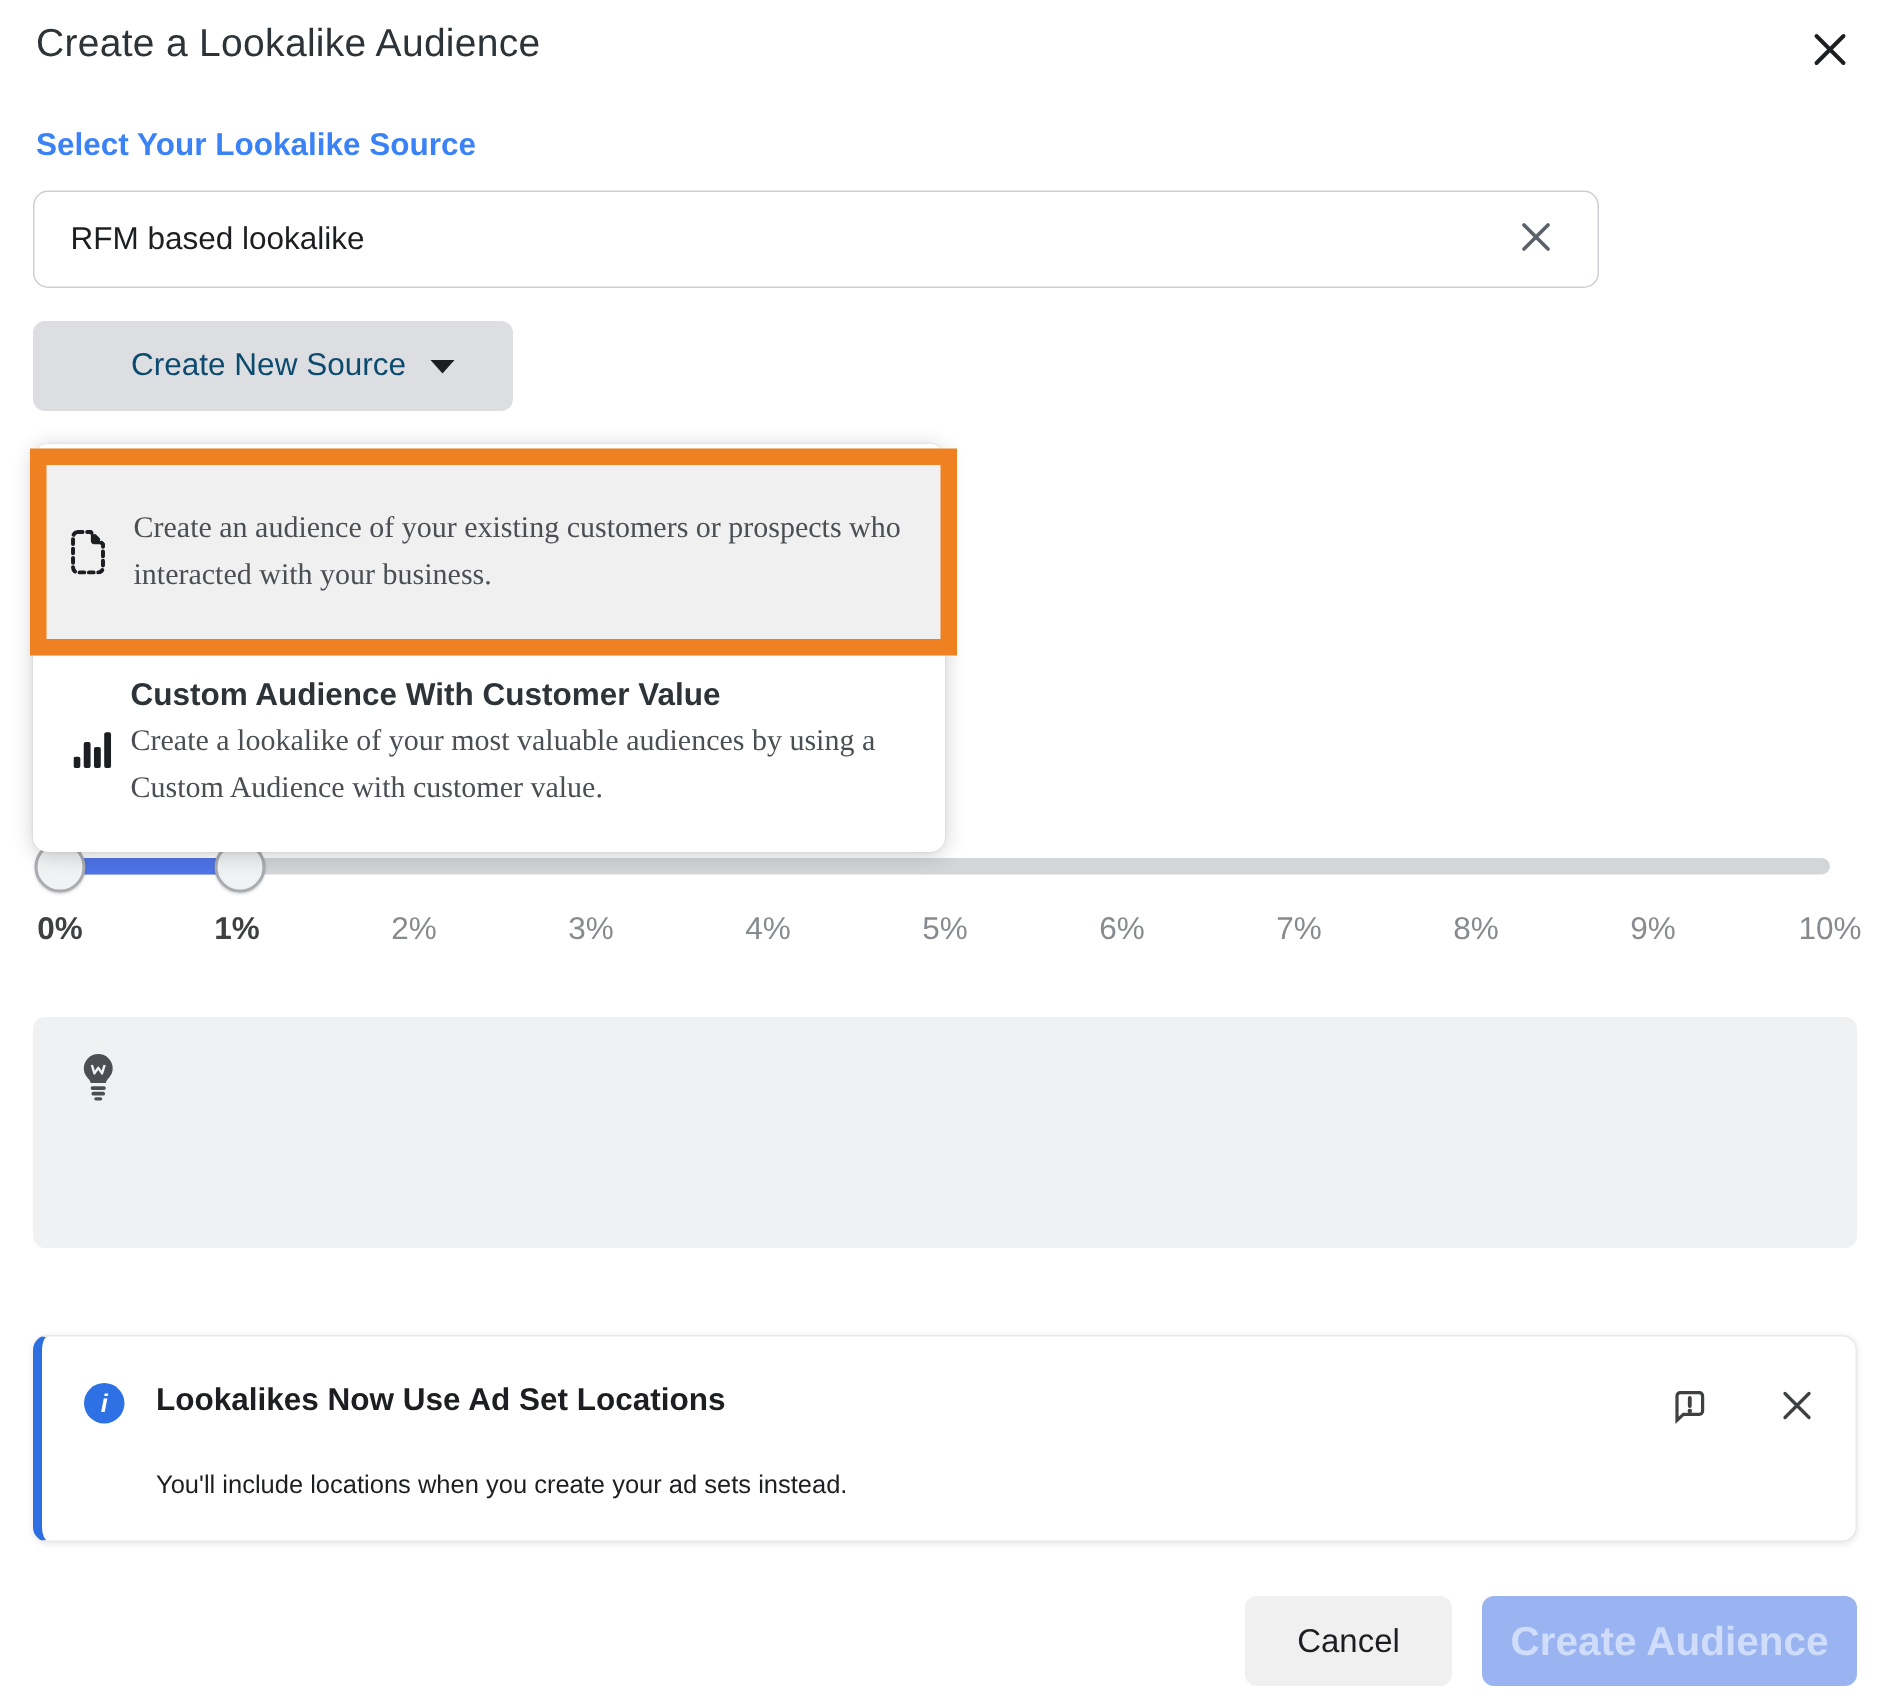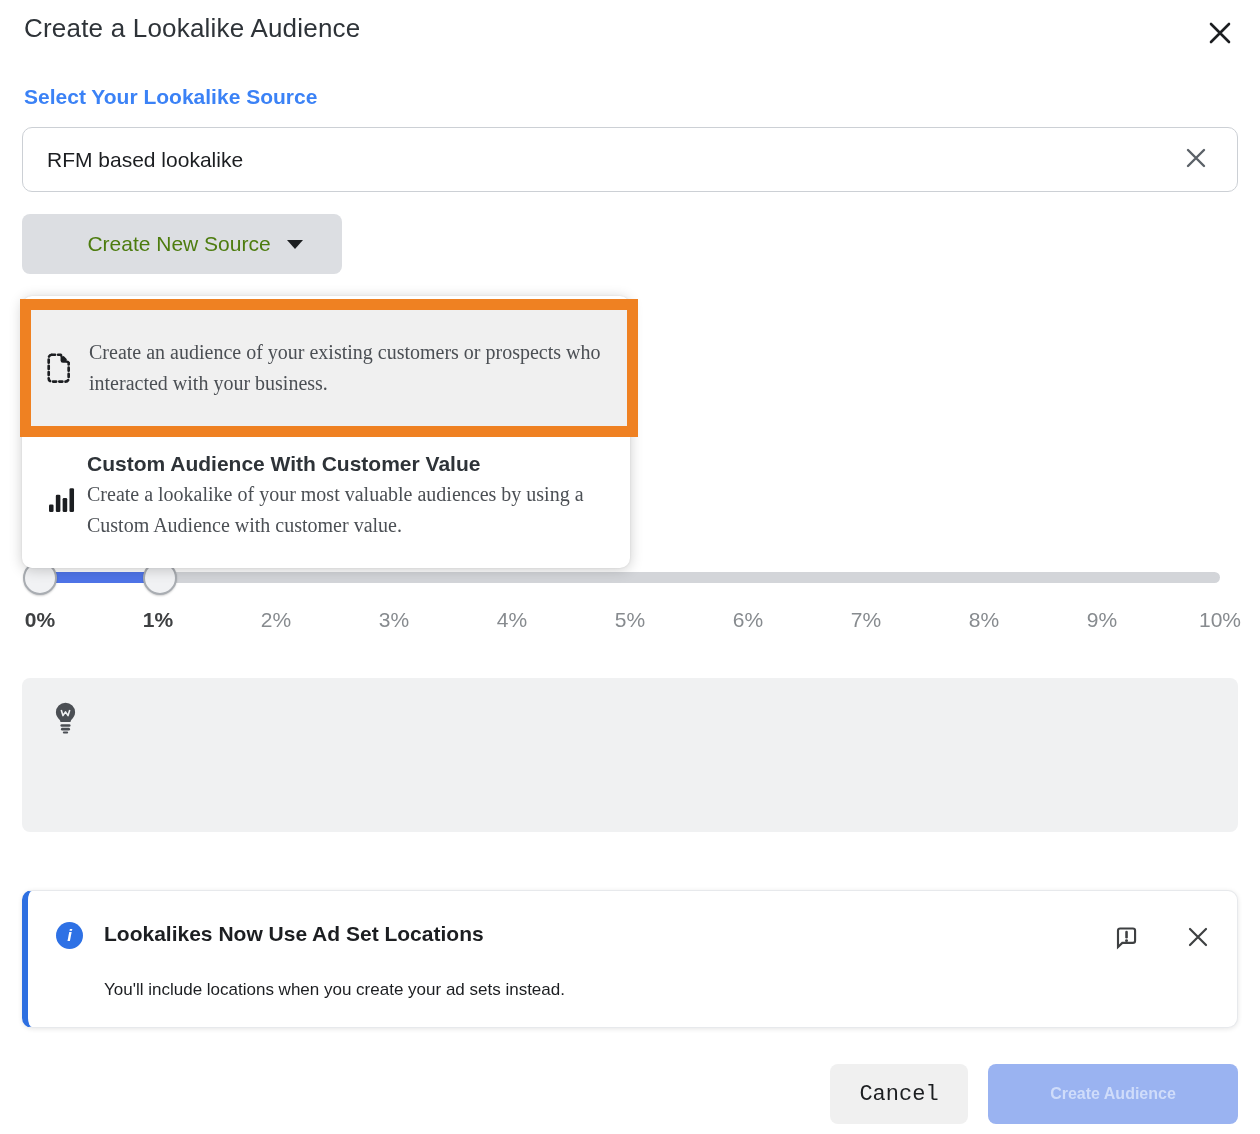--- a/index.html
+++ b/index.html
@@ -9,29 +9,29 @@
   }
   .abs{position:absolute;}
 
   
   .dialog-title{left:24px;top:13px;font-size:26px;font-weight:normal;color:#2e3338;letter-spacing:.2px;}
   .dialog-close{left:1198px;top:12px;width:44px;height:44px;display:flex;align-items:center;justify-content:center;cursor:pointer;background:none;border:none;padding:0;}
 
   
   .section-label{left:24px;top:85px;font-size:21px;font-weight:bold;color:#3b82f6;}
   .source-input{
-    left:22px;top:127px;width:1216px;height:65px;border:1px solid #ccd0d5;border-radius:10px;
+    left:22px;top:127px;width:1044px;height:65px;border:1px solid #ccd0d5;border-radius:10px;
     box-sizing:border-box;background:#fff;display:flex;align-items:center;padding:0 24px;
   }
   .source-input-value{font-size:21px;color:#1c1e21;flex:1;}
   .source-clear{width:34px;height:34px;display:flex;align-items:center;justify-content:center;cursor:pointer;background:none;border:none;padding:0;}
 
   .create-source-btn{
     left:22px;top:214px;width:320px;height:60px;background:#dcdee2;border:none;border-radius:8px;
-    display:flex;align-items:center;justify-content:center;gap:16px;font-size:21px;color:#4d7c0f;cursor:pointer;
+    display:flex;align-items:center;justify-content:center;gap:16px;font-size:21px;color:#0c4a6e;cursor:pointer;
     font-family:inherit;
     padding-left:32px;
   }
   .caret-down{width:0;height:0;border-left:8px solid transparent;border-right:8px solid transparent;border-top:9px solid #1c1e21;}
 
   
   .menu-card{
     left:22px;top:296px;width:608px;height:272px;background:#fff;border-radius:10px;
     box-shadow:0 2px 14px rgba(0,0,0,.20),0 0 2px rgba(0,0,0,.10);z-index:5;
   }
@@ -78,25 +78,25 @@
     display:flex;align-items:center;justify-content:center;font-size:17px;font-weight:bold;font-style:italic;
   }
   .notice-title{left:76px;top:31px;font-size:21px;font-weight:bold;color:#1c1e21;}
   .notice-body{left:76px;top:89px;font-size:17px;color:#1c1e21;}
   .notice-feedback{left:1080px;top:29px;width:36px;height:36px;display:flex;align-items:center;justify-content:center;cursor:pointer;background:none;border:none;padding:0;}
   .notice-close{left:1152px;top:29px;width:36px;height:36px;display:flex;align-items:center;justify-content:center;cursor:pointer;background:none;border:none;padding:0;}
 
   
   .cancel-btn{
     left:830px;top:1064px;width:138px;height:60px;background:#f0f0f0;border:none;border-radius:8px;
-    font-size:22px;color:#1c1e21;cursor:pointer;font-family:Liberation Mono, monospace;
+    font-size:22px;color:#1c1e21;cursor:pointer;font-family:Liberation Sans, sans-serif;
   }
   .create-btn{
     left:988px;top:1064px;width:250px;height:60px;background:#9ab3f1;border:none;border-radius:8px;
-    font-size:16px;font-weight:bold;color:#cfdcfa;cursor:default;font-family:inherit;
+    font-size:27px;font-weight:bold;color:#cfdcfa;cursor:default;font-family:inherit;
   }
 </style>
 </head>
 <body>
 
 <div class="abs dialog-title">Create a Lookalike Audience</div>
 <button class="abs dialog-close">
   <span>
     <svg width="30" height="30" viewBox="0 0 30 30">
         <path d="M6 6 L24 24 M24 6 L6 24" stroke="#1c1e21" stroke-width="2.6" stroke-linecap="round"></path>

